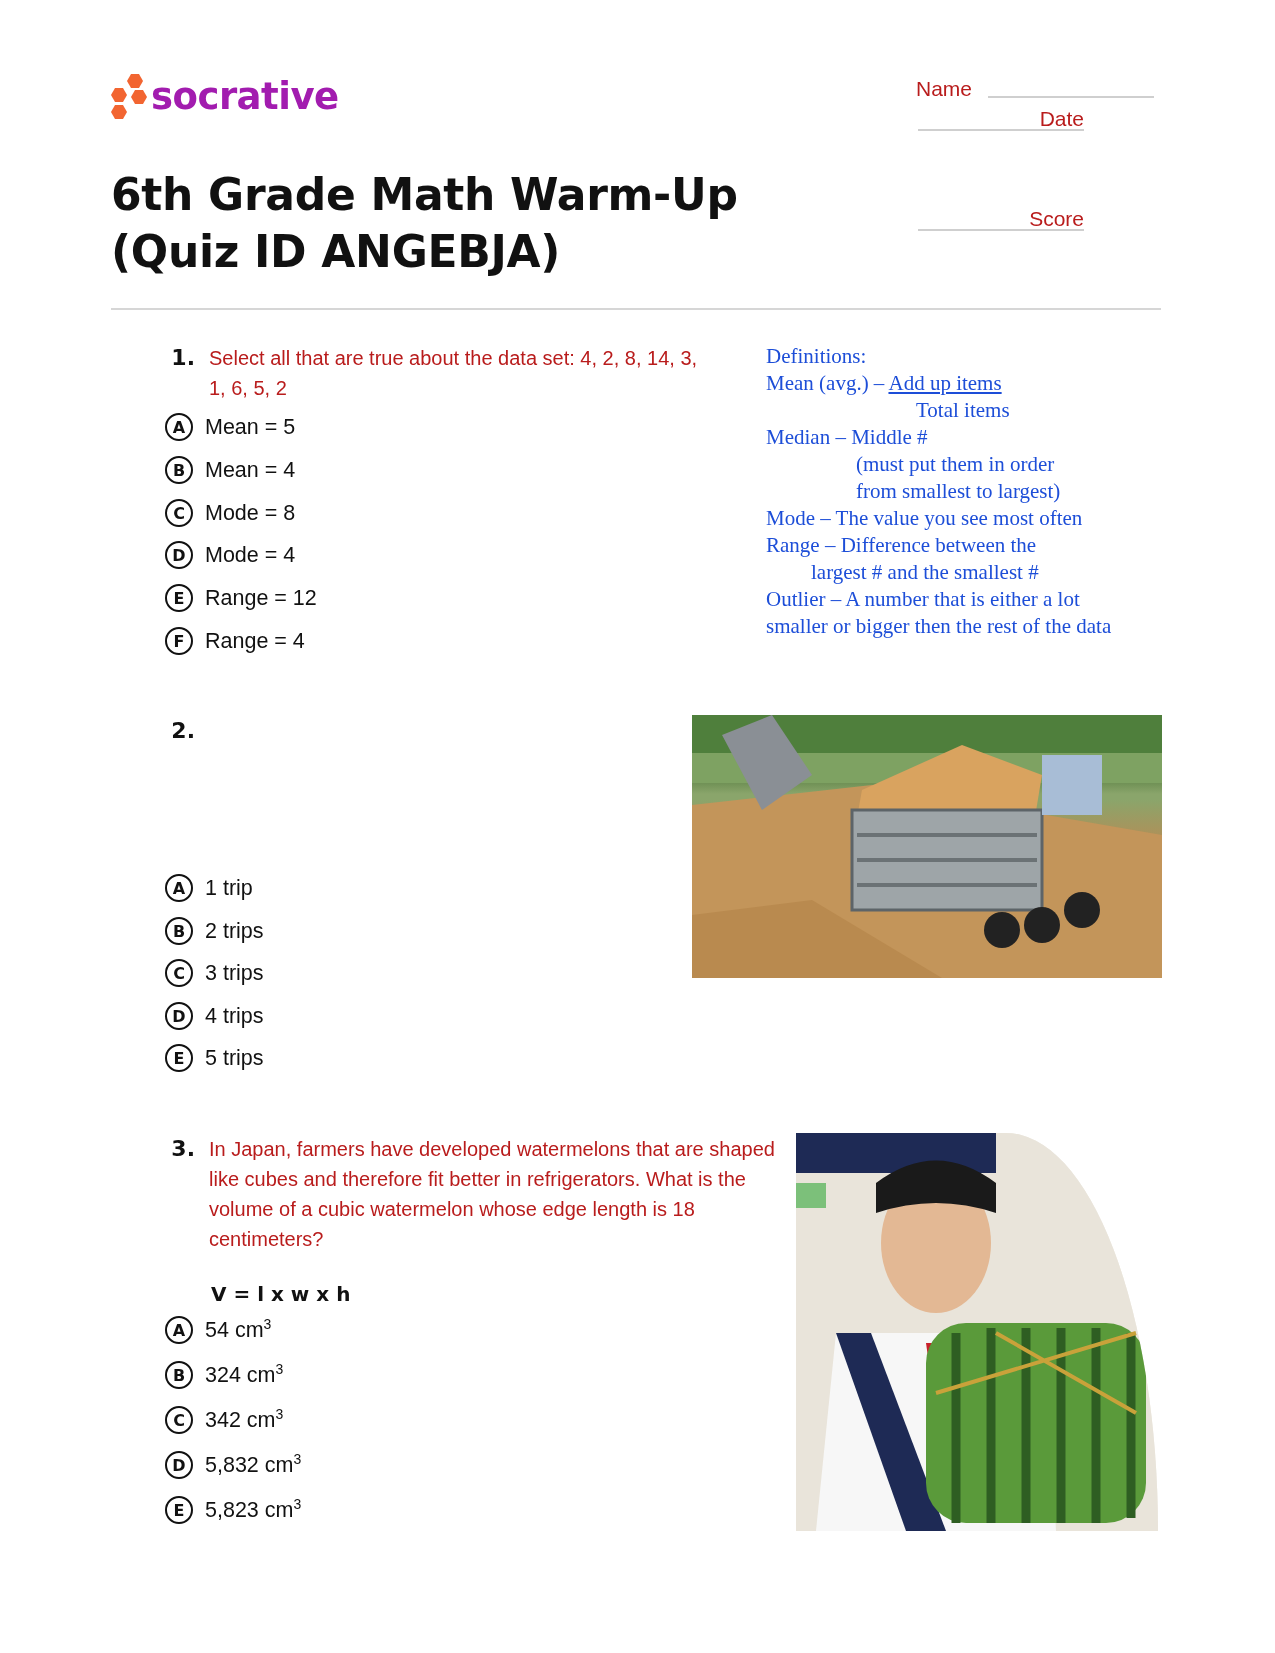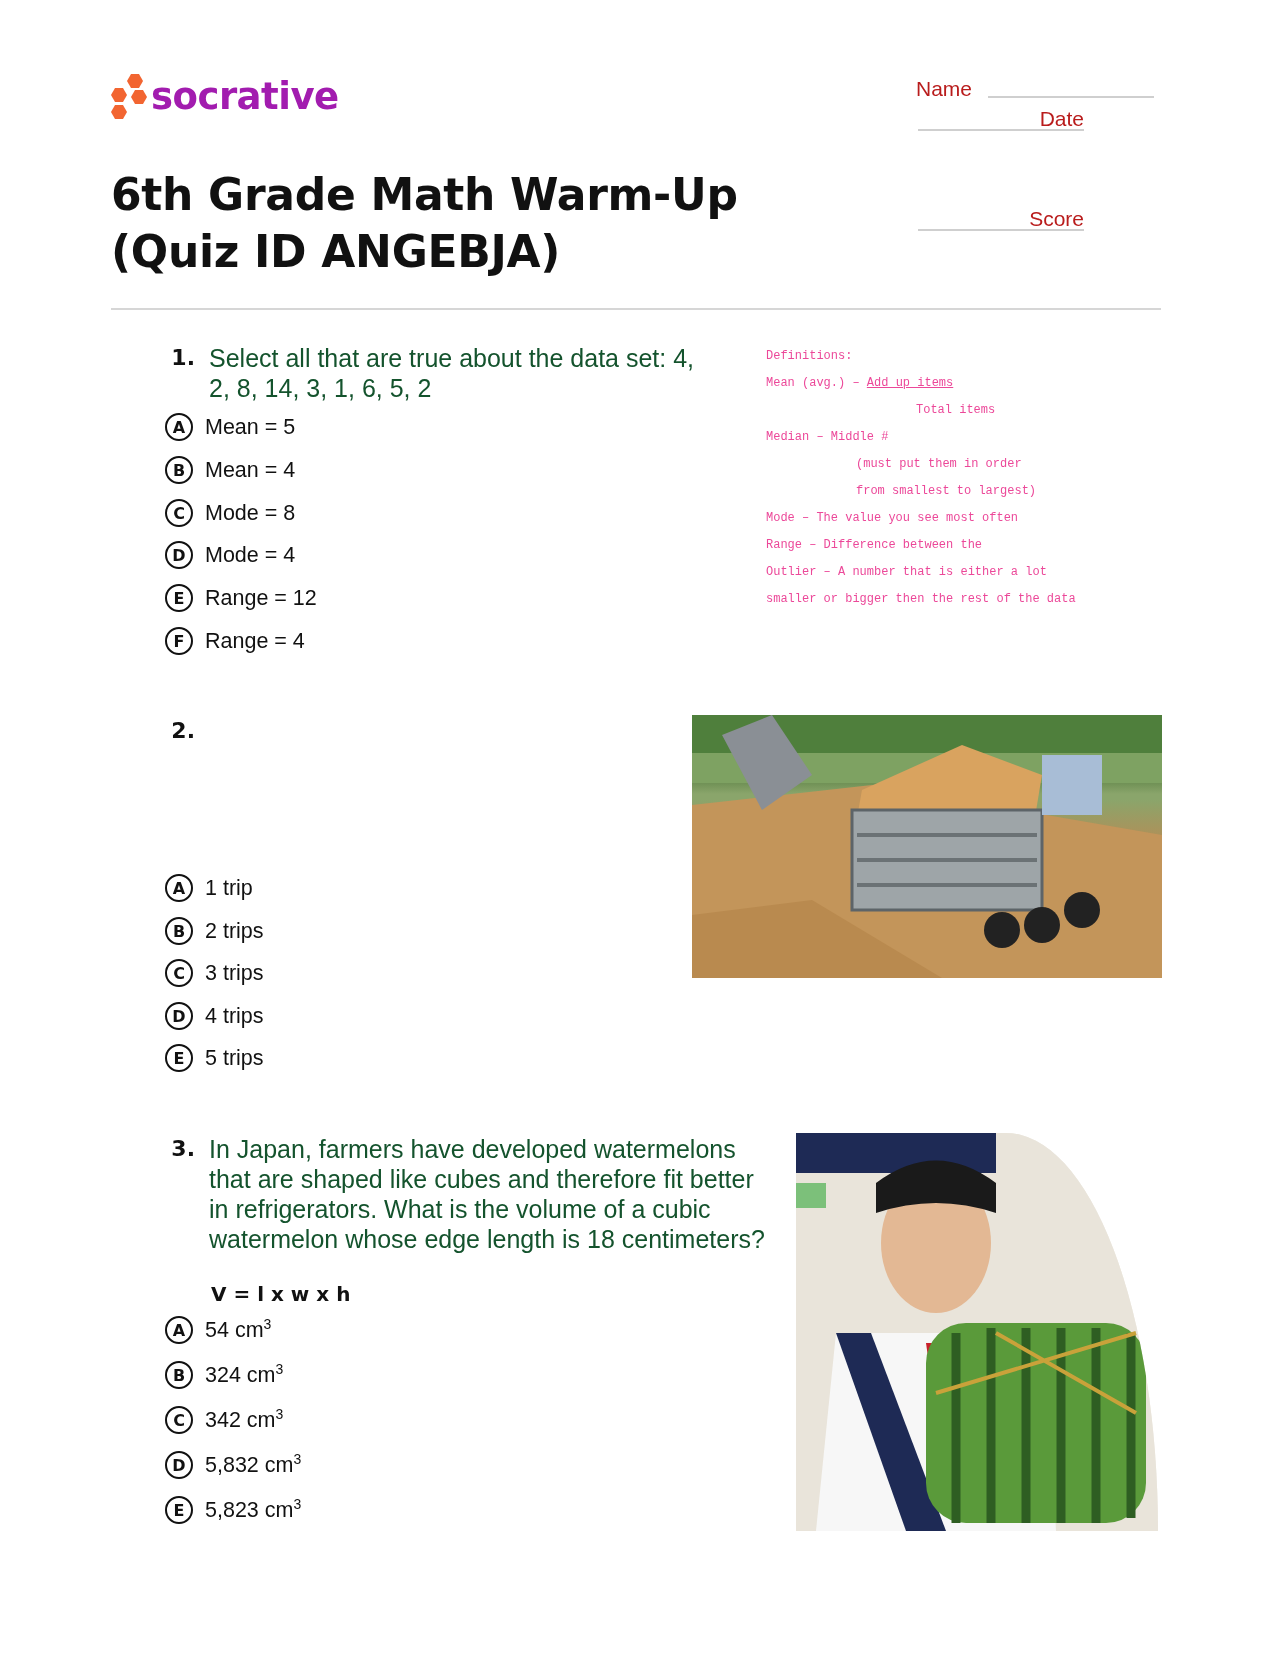--- a/index.html
+++ b/index.html
@@ -17,31 +17,31 @@
   .field { display: flex; align-items: flex-end; }
   .field-label { width: 70px; text-align: right; font-size: 21px; color: #b91c1c; line-height: 1; }
   .field-line { width: 166px; height: 0; border-bottom: 2px solid #cfcfcf; margin-left: 16px; margin-bottom: 1px; }
 
   .title { left: 111px; top: 166px; width: 760px; font-family: "DejaVu Sans", sans-serif;
            font-weight: bold; font-size: 44px; line-height: 57px; letter-spacing: -0.3px; color: #111; }
   .rule { left: 111px; top: 308px; width: 1050px; height: 0; border-top: 2px solid #d6d6d6; }
 
   
   .qnum { font-family: "DejaVu Sans", sans-serif; font-weight: bold; font-size: 22px; width: 30px; text-align: right; }
-  .qtext { font-size: 25px; line-height: 30px; color: #14532d; }
+  .qtext { font-size: 20px; line-height: 30px; color: #b91c1c; }
   .opt { display: flex; align-items: center; height: 34px; }
   .bubble { width: 28px; height: 28px; border: 2px solid #111; border-radius: 50%;
             display: flex; align-items: center; justify-content: center;
             font-family: "DejaVu Sans", sans-serif; font-weight: bold; font-size: 16px; box-sizing: border-box; }
   .opt-label { margin-left: 12px; font-size: 21.5px; color: #111; }
   .opt-label sup { font-size: 14px; }
 
   
-  .defs { left: 766px; top: 343px; width: 400px; font-family: Liberation Mono, monospace; font-size: 12px;
-          line-height: 27px; color: #ec4899; }
+  .defs { left: 766px; top: 343px; width: 400px; font-family: Liberation Serif, serif; font-size: 21px;
+          line-height: 27px; color: #1d4ed8; }
   .defs .u { text-decoration: underline; }
 
   
   .truck { left: 692px; top: 715px; width: 470px; height: 263px; overflow: hidden;
            background: linear-gradient(#6b9a58 0%, #3f6b2d 18%, #8aa56b 30%, #8aa56b 32%, #b78c55 50%, #c79a5b 70%, #8a6a3e 100%); }
   
   .melon { left: 796px; top: 1133px; width: 362px; height: 398px; overflow: hidden;
            background: #f1efe9; border-top-right-radius: 160px 420px; }
 </style>
 </head>
@@ -108,20 +108,21 @@
 
 <div class="abs defs">
   <div>Definitions:</div>
   <div><span>Mean (avg.) – </span><span class="u">Add up items</span></div>
   <div style="padding-left:150px;">Total items</div>
   <div>Median – Middle #</div>
   <div style="padding-left:90px;">(must put them in order</div>
   <div style="padding-left:90px;">from smallest to largest)</div>
   <div>Mode – The value you see most often</div>
   <div>Range – Difference between the</div>
+  <div style="padding-left:45px;">largest # and the smallest #</div>
   <div>Outlier – A number that is either a lot</div>
   <div>smaller or bigger then the rest of the data</div>
 </div>
 
 <div class="abs" style="left:165px; top:716px; width:500px;">
   <div style="display:flex;">
     <span class="qnum" style="line-height:30px;">2.</span>
   </div>
 </div>
 <div class="abs" style="left:165px; top:871px;">

